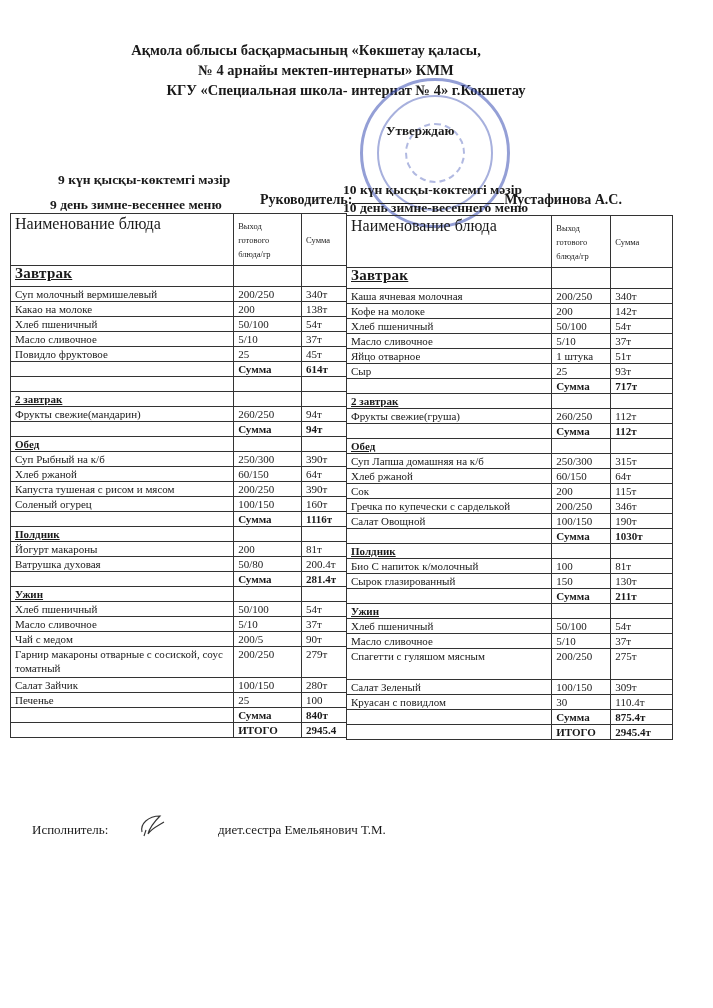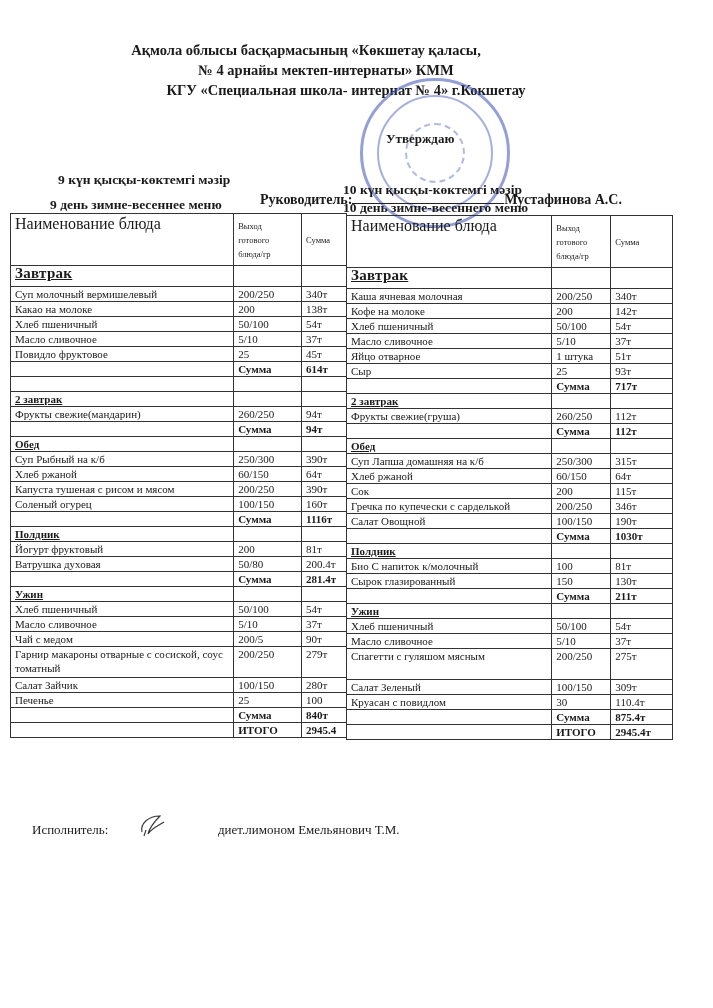--- a/index.html
+++ b/index.html
@@ -1,19 +1,19 @@
 <!DOCTYPE html>
 <html><head>
 <meta charset="utf-8">
 <style>
   html,body{margin:0;padding:0;background:#fff;}
   body{width:713px;height:1008px;position:relative;overflow:hidden;font-family:"Liberation Serif","DejaVu Serif",serif;color:#1a1a1a;}
   .hdr{position:absolute;left:0;width:612px;text-align:center;font-weight:bold;font-size:14.5px;}
   .h1{top:42px;} .h2{top:62px;padding-left:20px;} .h3{top:82px;padding-left:40px;}
-  .approve{position:absolute;top:123px;left:386px;font-weight:bold;font-size:13px;margin-top:8px;}
+  .approve{position:absolute;top:123px;left:386px;font-weight:bold;font-size:13px;}
   .head-line{position:absolute;top:143px;left:260px;font-weight:bold;font-size:14px;white-space:nowrap;margin-top:48px;}
   .head-line .blank{display:inline-block;width:152px;border-bottom:1px solid #222;height:12px;vertical-align:baseline;}
   .stamp{position:absolute;left:360px;top:78px;width:150px;height:150px;border-radius:50%;border:3px solid rgba(60,80,180,.55);box-sizing:border-box;}
   .stamp::before{content:"";position:absolute;left:14px;top:14px;right:14px;bottom:14px;border-radius:50%;border:2px solid rgba(60,80,180,.45);}
   .stamp::after{content:"";position:absolute;left:42px;top:42px;right:42px;bottom:42px;border-radius:50%;border:2px dashed rgba(60,80,180,.4);}
   .daytitle{position:absolute;font-weight:bold;font-size:13.5px;white-space:nowrap;}
   .d9a{left:58px;top:172px;} .d9b{left:50px;top:197px;}
   .d10a{left:343px;top:182px;} .d10b{left:343px;top:200px;}
   table{position:absolute;border-collapse:collapse;font-size:11px;}
   td{border:1px solid #333;padding:0 4px;vertical-align:top;line-height:14px;height:14px;white-space:nowrap;}
@@ -150,21 +150,21 @@
         <td></td>
         <td class="b">Сумма</td>
         <td class="b">1116т</td>
       </tr>
       <tr class="sec">
         <td class="n">Полдник</td>
         <td></td>
         <td></td>
       </tr>
       <tr>
-        <td>Йогурт фруктовый</td>
+        <td>Йогурт макароны</td>
         <td>200</td>
         <td>81т</td>
       </tr>
       <tr>
         <td>Ватрушка духовая</td>
         <td>50/80</td>
         <td>200.4т</td>
       </tr>
       <tr class="sum">
         <td></td>
@@ -385,13 +385,13 @@
         <td class="b">ИТОГО</td>
         <td class="b">2945.4т</td>
       </tr>
     </tbody>
 </table>
 
 <div class="footer f1">Исполнитель:</div>
 <svg class="sig" viewBox="0 0 30 26">
   <path d="M4 20 C2 12, 10 4, 22 4 C18 8, 12 14, 10 22 M10 22 C14 16, 20 14, 26 10 M6 24 L8 18" fill="none" stroke="#333" stroke-width="1.1"></path>
 </svg>
-<div class="footer f3">диет.лимоном  Емельянович Т.М.</div>
+<div class="footer f3">диет.сестра  Емельянович Т.М.</div>
 
 </body></html>

